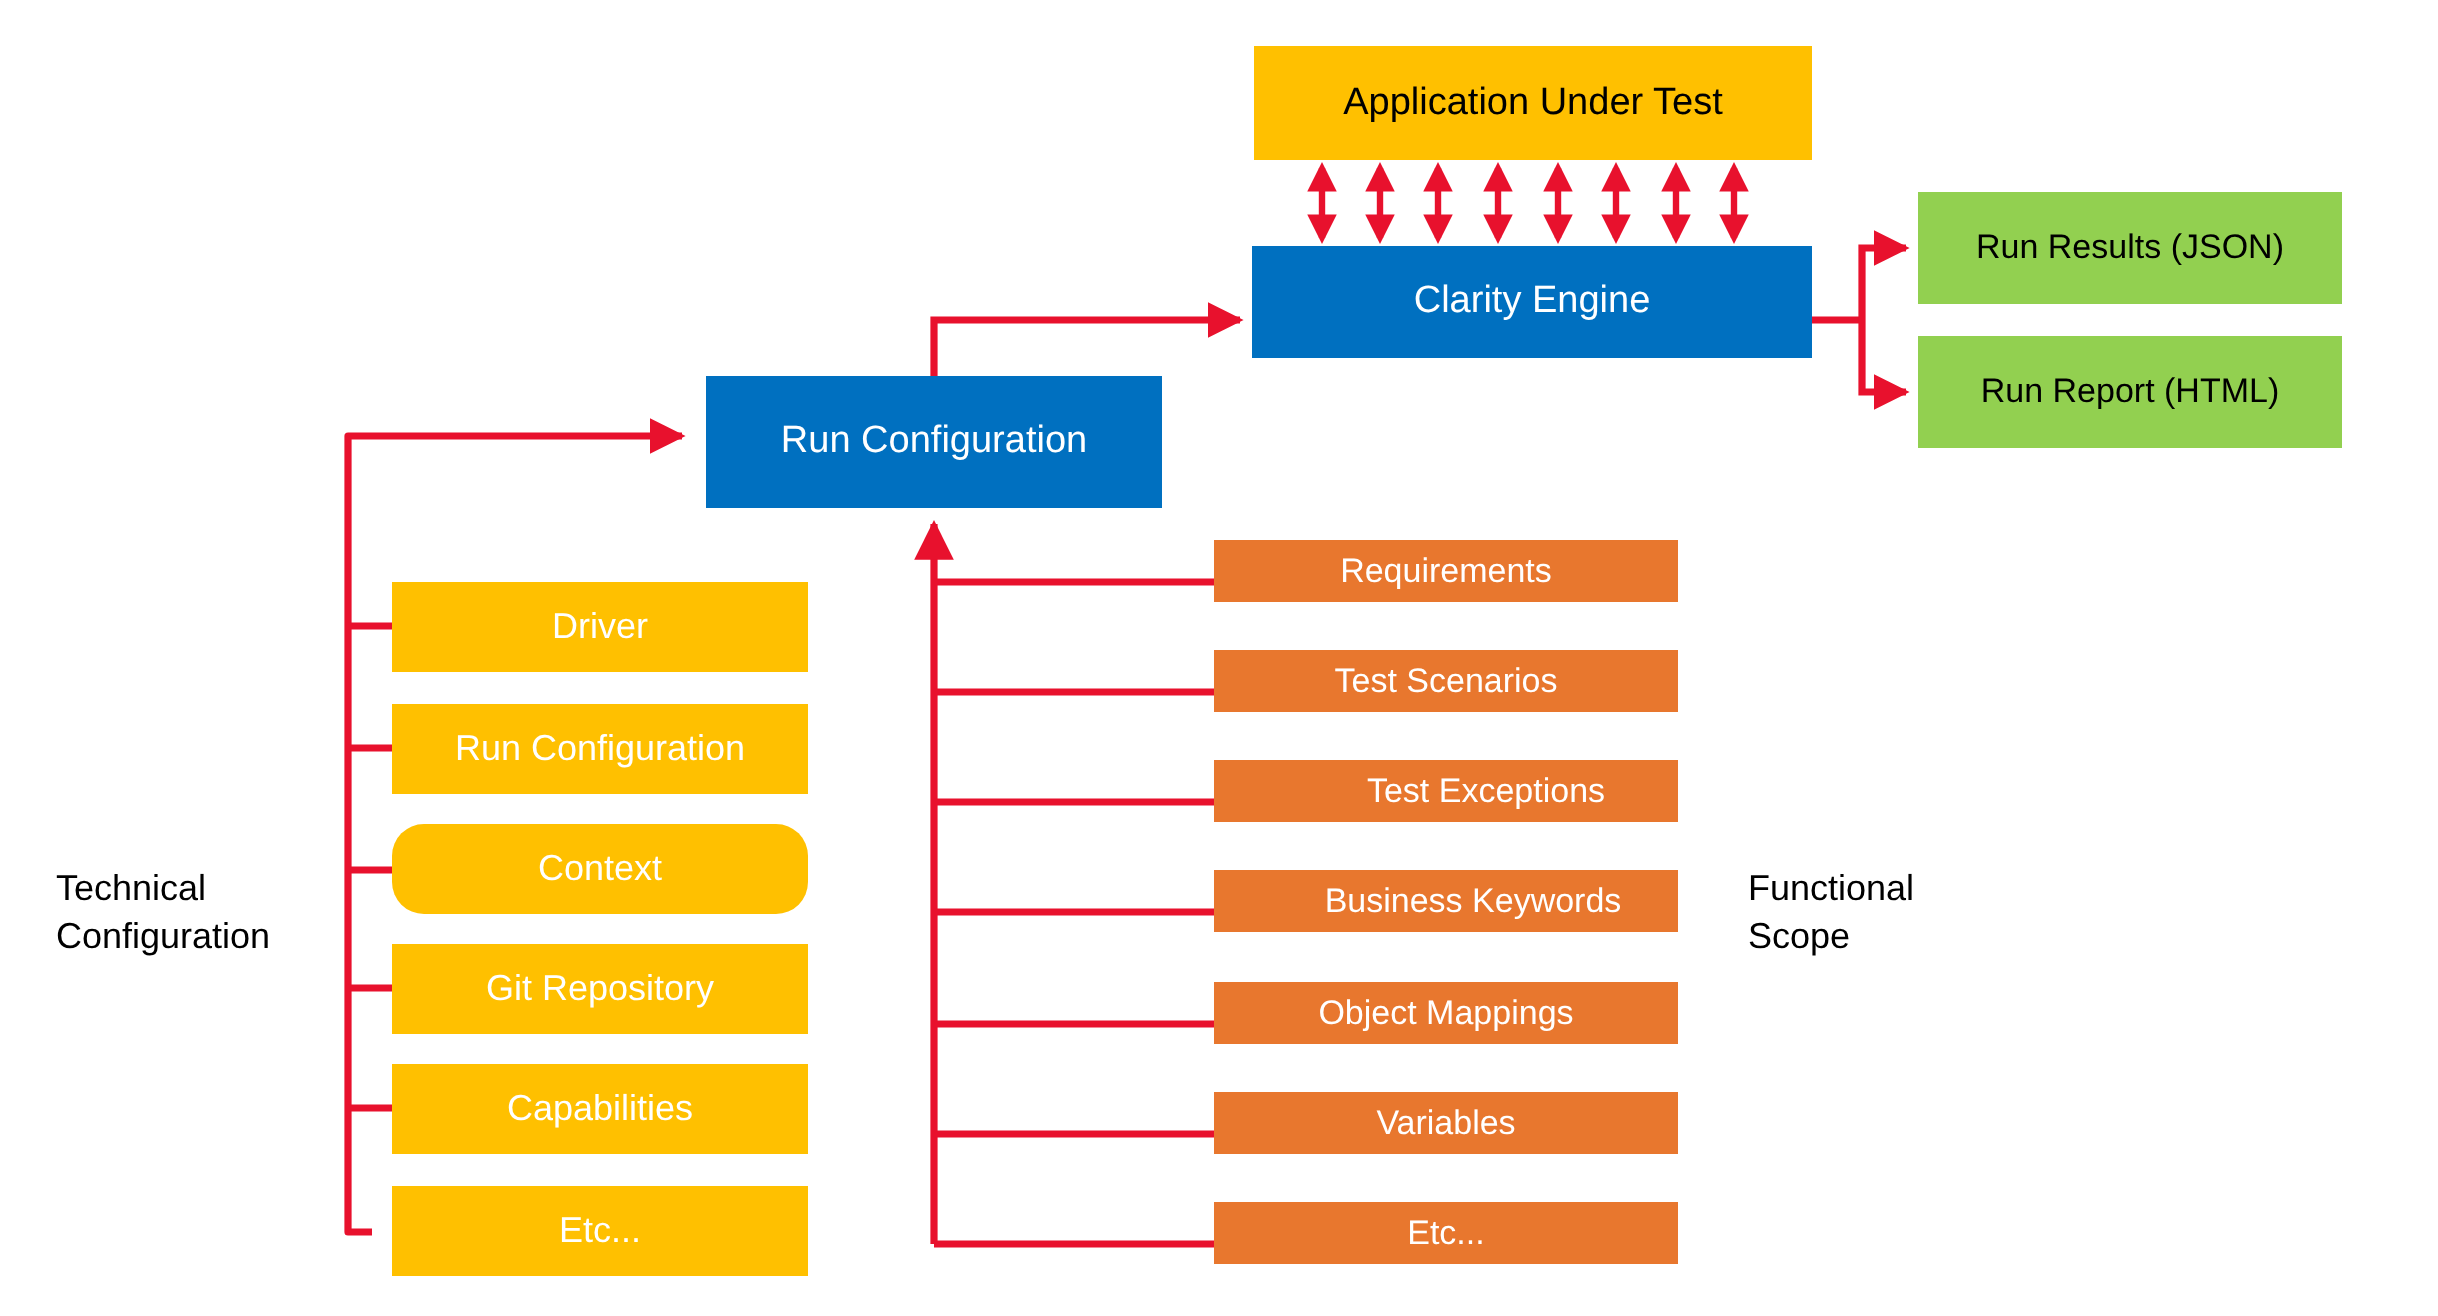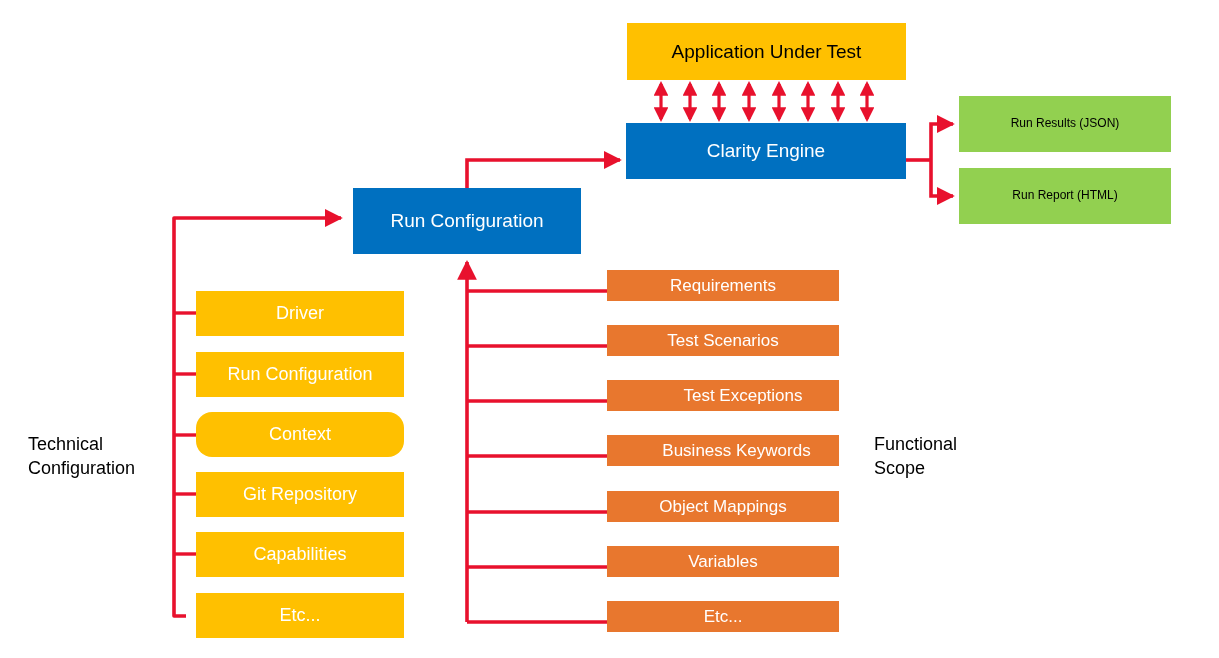--- a/index.html
+++ b/index.html
@@ -54,21 +54,21 @@
     background: #0070C0;
     color: #ffffff;
     font-size: 19px;
   }
   .node-green {
     left: 959px;
     width: 212px;
     height: 56px;
     background: #92D050;
     color: #000000;
-    font-size: 12px;
+    font-size: 17px;
   }
   .node-green.g0 { top: 96px; }
   .node-green.g1 { top: 168px; }
 
   .node-tech {
     left: 196px;
     width: 208px;
     height: 45px;
     background: #FFC000;
     color: #ffffff;

